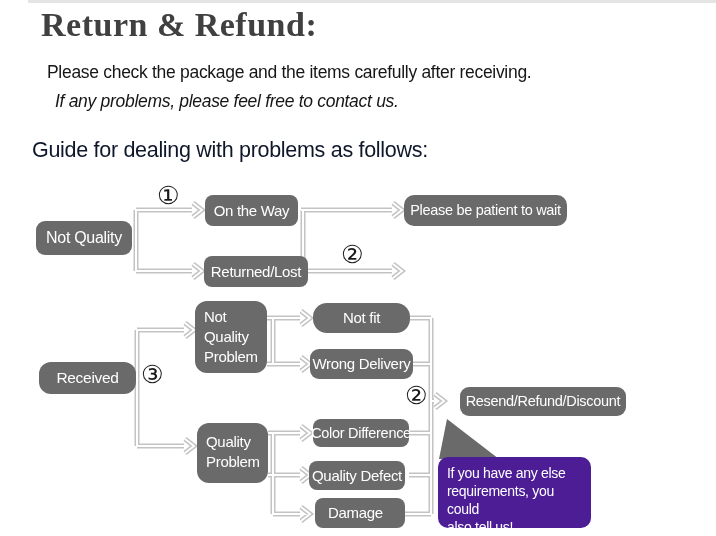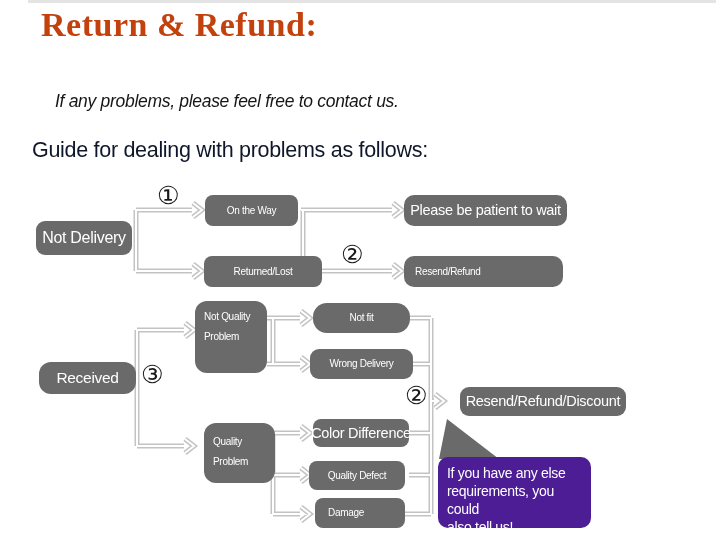--- a/index.html
+++ b/index.html
@@ -4,32 +4,32 @@
 <style>
   html,body{margin:0;padding:0;background:#ffffff;}
   #page{
     position:relative;width:716px;height:536px;background:#ffffff;overflow:hidden;
     font-family:"Liberation Sans",sans-serif;
   }
   .top-strip{position:absolute;left:28px;top:0;width:688px;height:3px;background:#d8d8d8;opacity:.7;}
   .title{
     position:absolute;left:41px;top:6px;
     font-family:"Liberation Serif",serif;font-weight:bold;font-size:34px;
-    color:#c2410c;letter-spacing:.5px;white-space:nowrap;
+    color:#404040;letter-spacing:.5px;white-space:nowrap;
   }
   .intro1{position:absolute;left:47px;top:62px;font-size:17.5px;color:#161616;letter-spacing:-.3px;white-space:nowrap;}
   .intro2{position:absolute;left:55px;top:91px;font-size:17.5px;color:#161616;letter-spacing:-.3px;white-space:nowrap;font-style:italic;}
   .guide{position:absolute;left:32px;top:138px;font-size:21.5px;color:#0f172a;letter-spacing:-.3px;white-space:nowrap;}
   svg.connectors{position:absolute;left:0;top:0;z-index:1;pointer-events:none;}
   .c-outer{stroke:#c3c3c3;stroke-width:5;fill:none;stroke-linejoin:miter;}
   .c-inner{stroke:#ffffff;stroke-width:2;fill:none;stroke-linejoin:miter;}
   .node{
     position:absolute;z-index:2;background:#6a6a6a;color:#ffffff;
     display:flex;align-items:center;justify-content:center;
-    font-size:10px;letter-spacing:-.3px;line-height:1.15;box-sizing:border-box;
+    font-size:15px;letter-spacing:-.3px;line-height:1.15;box-sizing:border-box;
     white-space:nowrap;
   }
   .node.la{justify-content:flex-start;}
   .node.multi{white-space:normal;align-items:flex-start;line-height:20px;}
   .marker{
     position:absolute;z-index:2;color:#1a1a1a;
     font-family:"DejaVu Sans",sans-serif;font-size:25px;line-height:26px;
   }
   .bubble{
     position:absolute;z-index:2;background:#4c1d95;color:#ffffff;
@@ -38,20 +38,21 @@
   }
 </style>
 </head>
 <body>
 
 <div id="page">
 
   <div class="top-strip"></div>
 
   <div class="title">Return &amp; Refund:</div>
+  <div class="intro1">Please check the package and the items carefully after receiving.</div>
   <div class="intro2">If any problems, please feel free to contact us.</div>
   <div class="guide">Guide for dealing with problems as follows:</div>
 
   <svg class="connectors" width="716" height="536" viewBox="0 0 716 536">
 
     <path class="c-outer" d="M136 210 L136 271 M136 210 L192 210 M136 271 L192 271
       M303 210 L303 271 M301 210 L392 210 M301 271 L392 271
       M137 330 L137 446 M137 330 L184 330 M137 446 L184 446
       M267 318 L300 318 M267 364 L300 364 M273 318 L273 364
       M268 433 L300 433 M268 475 L300 475 M273 433 L273 514 M273 514 L300 514
@@ -76,39 +77,38 @@
     <path class="c-inner" d="M193 203 L202 210 L193 217 M193 264 L202 271 L193 278
       M393 203 L402 210 L393 217 M393 264 L402 271 L393 278
       M185 323 L194 330 L185 337 M185 439 L194 446 L185 453
       M301 311 L310 318 L301 325 M301 357 L310 364 L301 371
       M301 426 L310 433 L301 440 M301 468 L310 475 L301 482 M301 507 L310 514 L301 521
       M435 394 L444 401 L435 408"></path>
 
     <polygon points="447,419 499,459 439,459" fill="#6a6a6a"></polygon>
   </svg>
 
-  <div class="node" style="left:36px;top:221px;width:96px;height:34px;border-radius:9px;font-size:16px;">Not Delivery</div>
+  <div class="node" style="left:36px;top:221px;width:96px;height:34px;border-radius:9px;font-size:16px;">Not Quality</div>
 
   <div class="node" style="left:205px;top:195px;width:93px;height:31px;border-radius:8px;">On the Way</div>
 
-  <div class="node" style="left:204px;top:256px;width:118px;height:31px;border-radius:8px;">Returned/Lost</div>
+  <div class="node" style="left:204px;top:256px;width:104px;height:31px;border-radius:8px;">Returned/Lost</div>
 
   <div class="node" style="left:404px;top:195px;width:163px;height:31px;border-radius:10px;font-size:14.5px;">Please be patient to wait</div>
 
-  <div class="node la" style="left:404px;top:256px;width:159px;height:31px;border-radius:10px;padding-left:11px;">Resend/Refund</div>
 
   <div class="node" style="left:39px;top:362px;width:97px;height:32px;border-radius:12px;font-size:15.5px;">Received</div>
 
   <div class="node la multi" style="left:195px;top:301px;width:72px;height:72px;border-radius:12px;padding:6px 6px 20px 9px;">Not Quality Problem</div>
 
   <div class="node" style="left:313px;top:303px;width:97px;height:30px;border-radius:14px;">Not fit</div>
 
   <div class="node" style="left:310px;top:349px;width:103px;height:30px;border-radius:9px;">Wrong Delivery</div>
 
-  <div class="node la multi" style="left:197px;top:423px;width:71px;height:60px;border-radius:12px;padding:9px 6px 6px 9px;margin-left:7px;">Quality Problem</div>
+  <div class="node la multi" style="left:197px;top:423px;width:71px;height:60px;border-radius:12px;padding:9px 6px 6px 9px;">Quality Problem</div>
 
   <div class="node" style="left:313px;top:419px;width:96px;height:28px;border-radius:8px;font-size:14.5px;">Color Difference</div>
 
   <div class="node" style="left:309px;top:461px;width:96px;height:29px;border-radius:8px;">Quality Defect</div>
 
   <div class="node la" style="left:315px;top:498px;width:90px;height:30px;border-radius:8px;padding-left:13px;text-align:right;">Damage</div>
 
   <div class="node" style="left:460px;top:387px;width:166px;height:29px;border-radius:9px;font-size:14.5px;">Resend/Refund/Discount</div>
 
   <div class="marker" style="left:157px;top:183px;">①</div>

